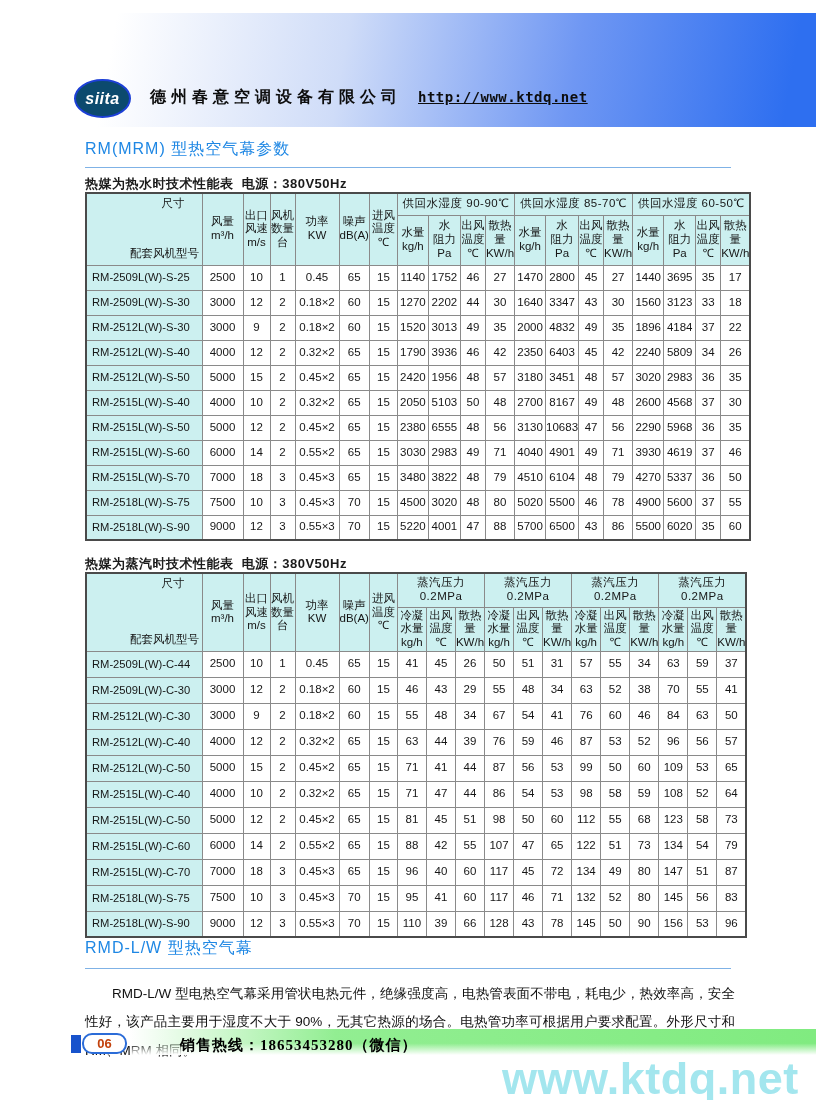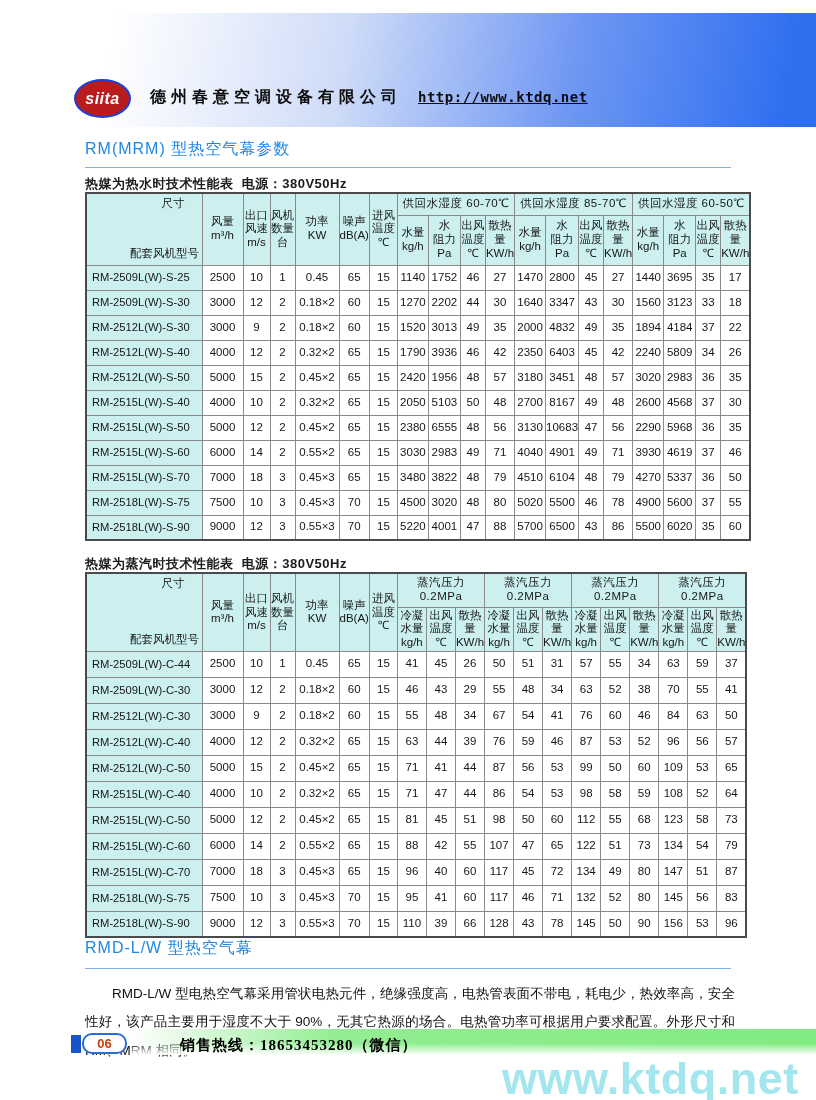--- a/index.html
+++ b/index.html
@@ -4,21 +4,21 @@
 <title>RM(MRM) 型热空气幕参数</title>
 <style>
   * { margin:0; padding:0; box-sizing:border-box; }
   body { background:#e8e8e8; font-family:"Liberation Sans", sans-serif; }
   .page { position:relative; width:816px; height:1100px; background:#ffffff; margin:0 auto; overflow:hidden; }
 
   
   .top-band { position:absolute; left:0; top:13px; width:816px; height:114px;
     background:linear-gradient(100deg, #ffffff 0%, #ffffff 14%, #cfdcf8 42%, #6f97f3 70%, #2e6ff0 96%); }
   .logo { position:absolute; left:74px; top:79px; width:57px; height:39px; border-radius:50%;
-    background:#b91c1c; border:2px solid #1c3fd6; display:flex; align-items:center; justify-content:center;
+    background:#0c4a6e; border:2px solid #1c3fd6; display:flex; align-items:center; justify-content:center;
     color:#ffffff; font:italic bold 16px "Liberation Sans", sans-serif; letter-spacing:0.5px; }
   .company-line { position:absolute; left:150px; top:87px; white-space:nowrap;
     font-family:"Liberation Serif", serif; font-weight:bold; color:#0d0d0d; }
   .company-name { font-size:16px; letter-spacing:5px; }
   .company-url { font-family:"DejaVu Sans Mono", monospace; font-size:14px; letter-spacing:0.5px;
     text-decoration:underline; margin-left:12px; }
 
   
   .sec-title { position:absolute; left:85px; font-size:16px; font-weight:normal; color:#1e87e4; letter-spacing:1px; }
   .t1 { top:139px; } .t2 { top:938px; }
@@ -117,21 +117,21 @@
           <th class="basic" rowspan="2">风机
 数量
 台</th>
           <th class="basic" rowspan="2">功率
 KW</th>
           <th class="basic" rowspan="2">噪声
 dB(A)</th>
           <th class="basic" rowspan="2">进风
 温度
 ℃</th>
-          <th class="group" colspan="4">供回水湿度 60-70℃</th>
+          <th class="group" colspan="4">供回水湿度 90-90℃</th>
           <th class="group" colspan="4">供回水湿度 85-70℃</th>
           <th class="group" colspan="4">供回水湿度 60-50℃</th>
         </tr>
         <tr>
           <th class="sub">水量
 kg/h</th>
           <th class="sub">水
 阻力
 Pa</th>
           <th class="sub">出风
@@ -216,21 +216,21 @@
           <td class="num">60</td>
           <td class="num">15</td>
           <td class="num">1520</td>
           <td class="num">3013</td>
           <td class="num">49</td>
           <td class="num">35</td>
           <td class="num">2000</td>
           <td class="num">4832</td>
           <td class="num">49</td>
           <td class="num">35</td>
-          <td class="num">1894</td>
+          <td class="num">1896</td>
           <td class="num">4184</td>
           <td class="num">37</td>
           <td class="num">22</td>
         </tr>
         <tr>
           <th class="model">RM-2512L(W)-S-40</th>
           <td class="num">4000</td>
           <td class="num">12</td>
           <td class="num">2</td>
           <td class="num">0.32×2</td>

